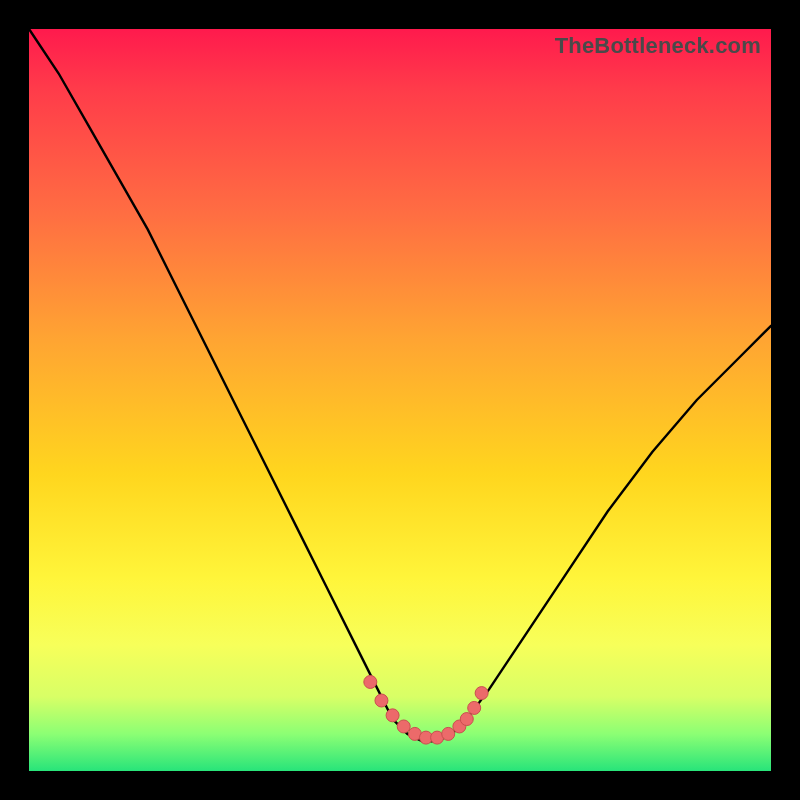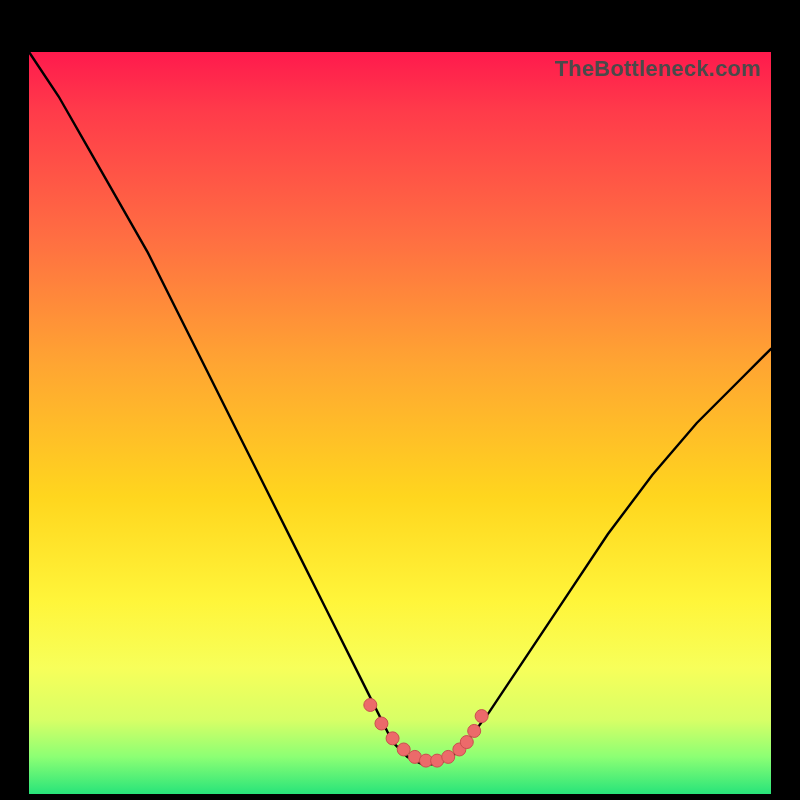--- a/index.html
+++ b/index.html
@@ -30,21 +30,20 @@
       #ff3b4a 8%,
       #ff6e42 25%,
       #ffa532 42%,
       #ffd61e 60%,
       #fff53a 74%,
       #f7ff5a 83%,
       #d8ff66 90%,
       #8cff74 95%,
       #28e47a 100%
     );
-    margin-top: 23px;
   }
   .attrib {
     position: absolute;
     top: 4px;
     right: 10px;
     color: #4a4a4a;
     font-size: 22px;
     font-weight: 600;
     letter-spacing: 0.2px;
     user-select: none;

